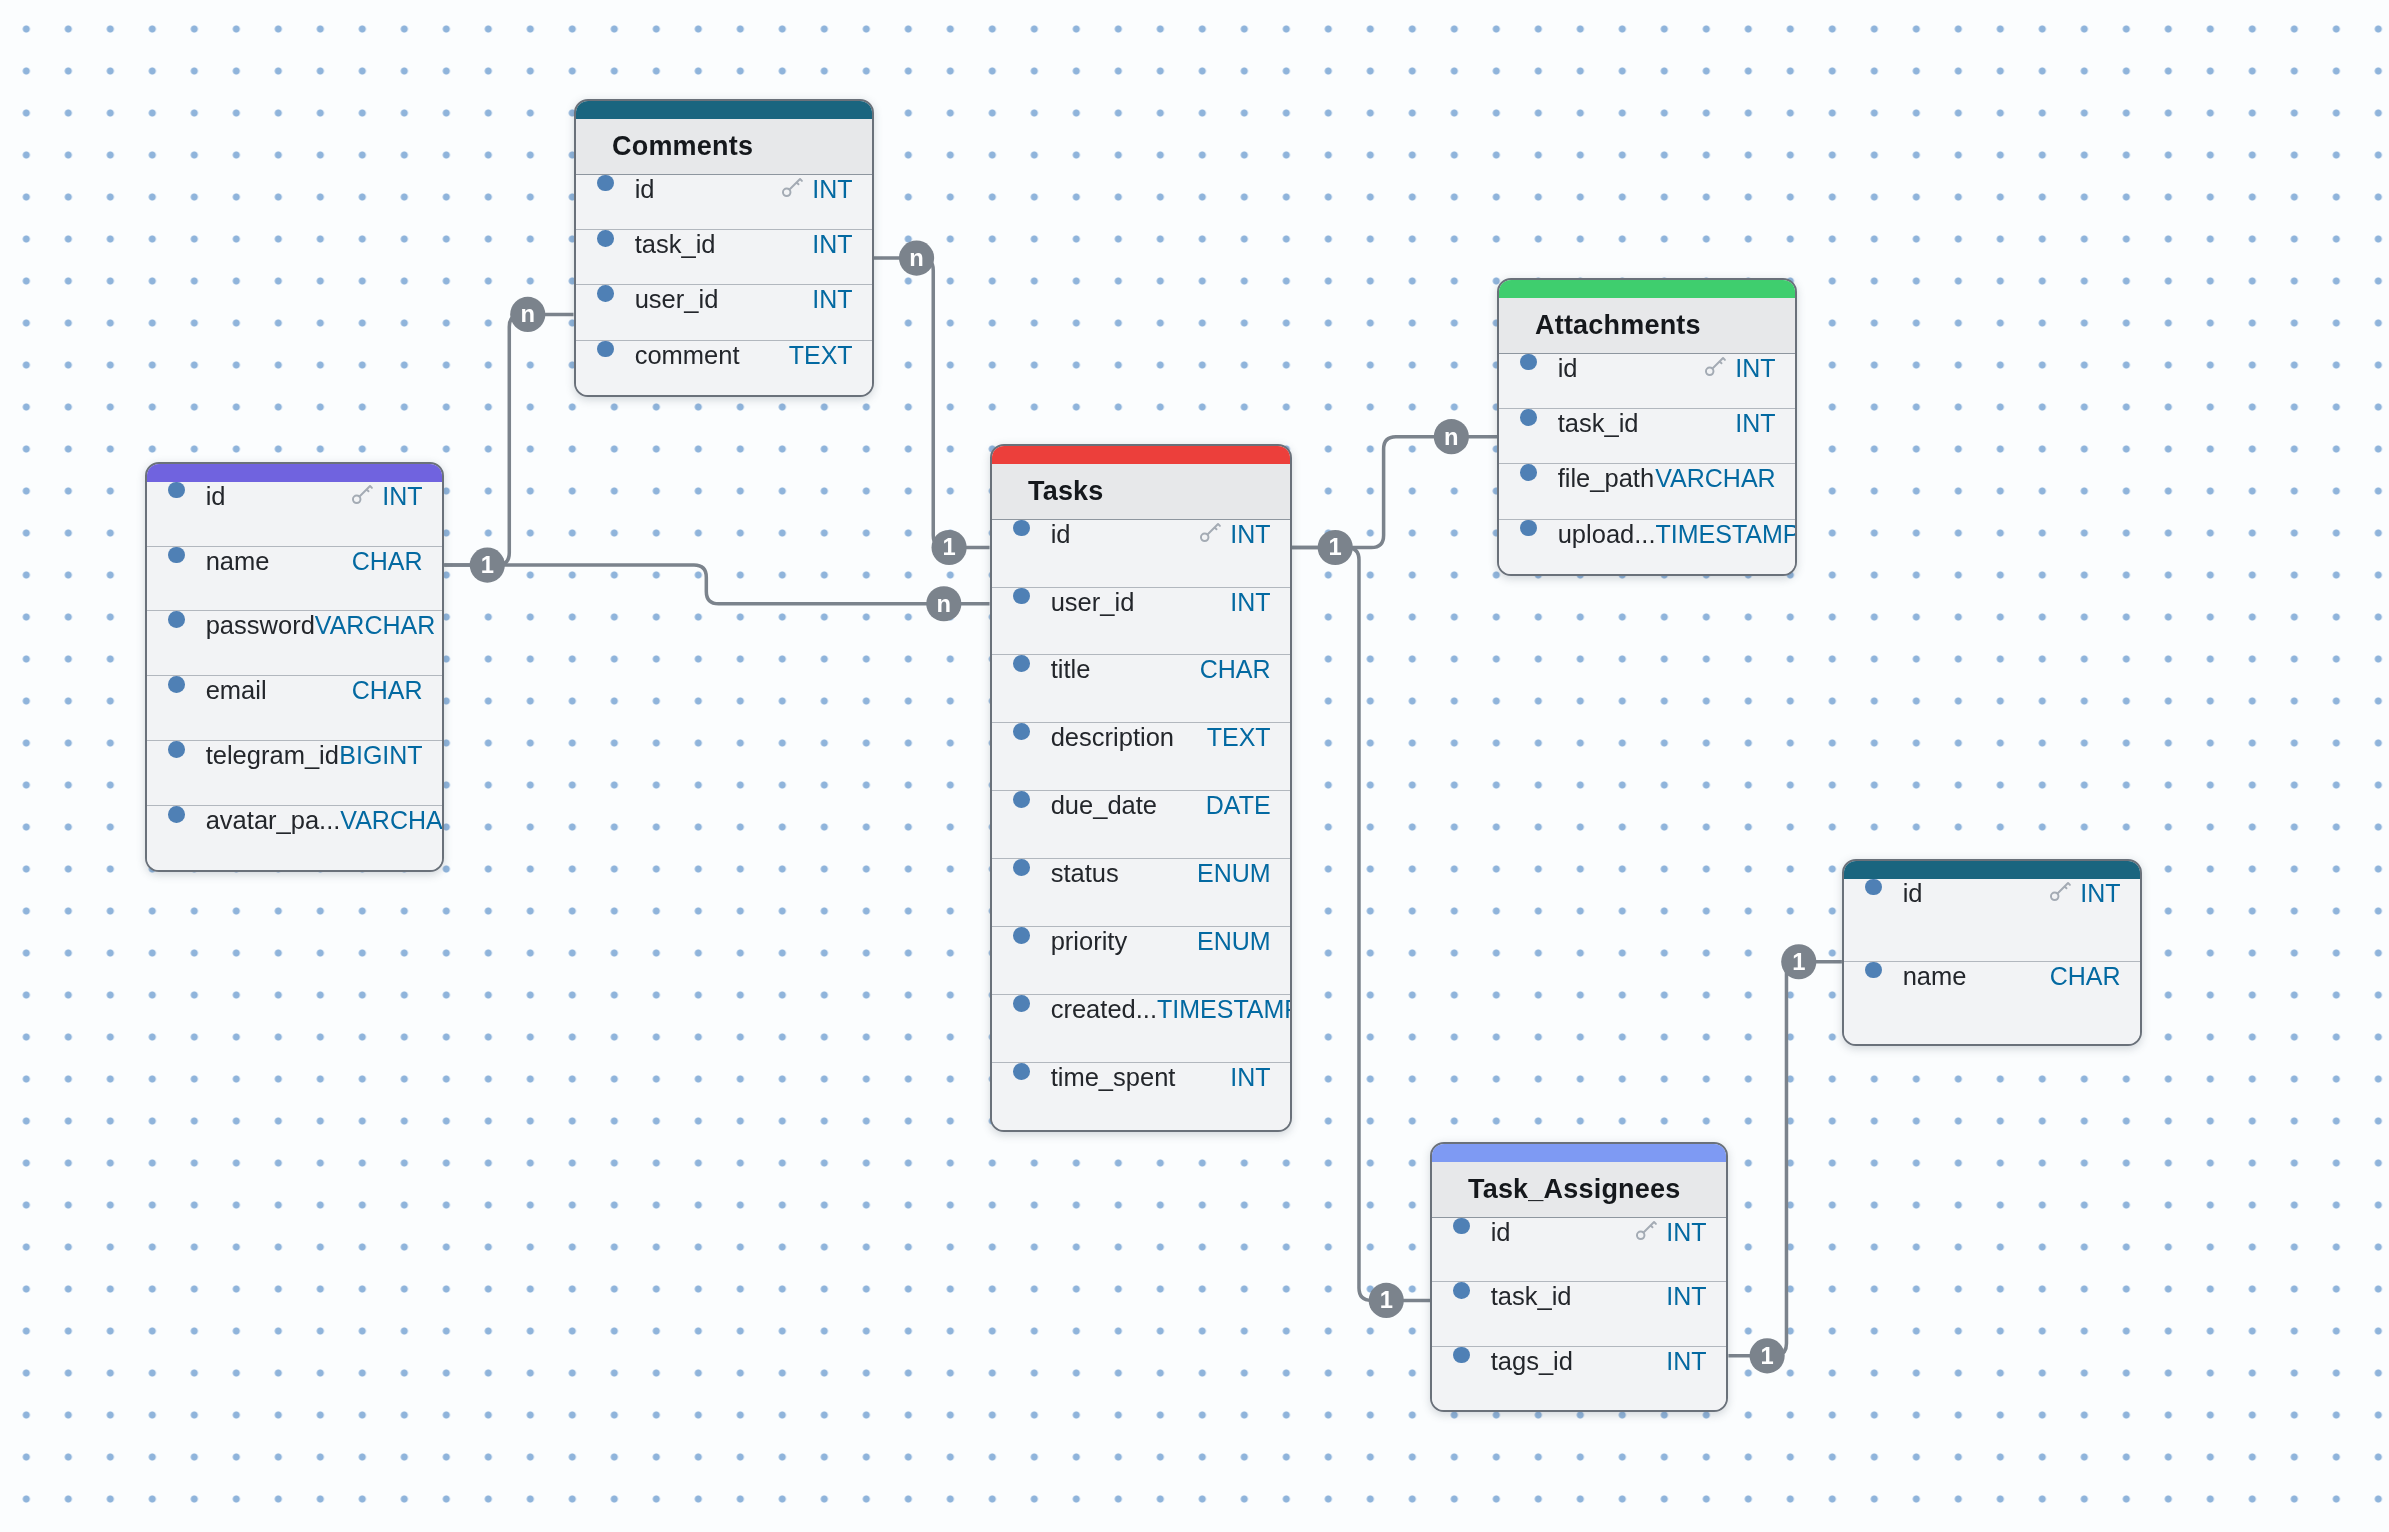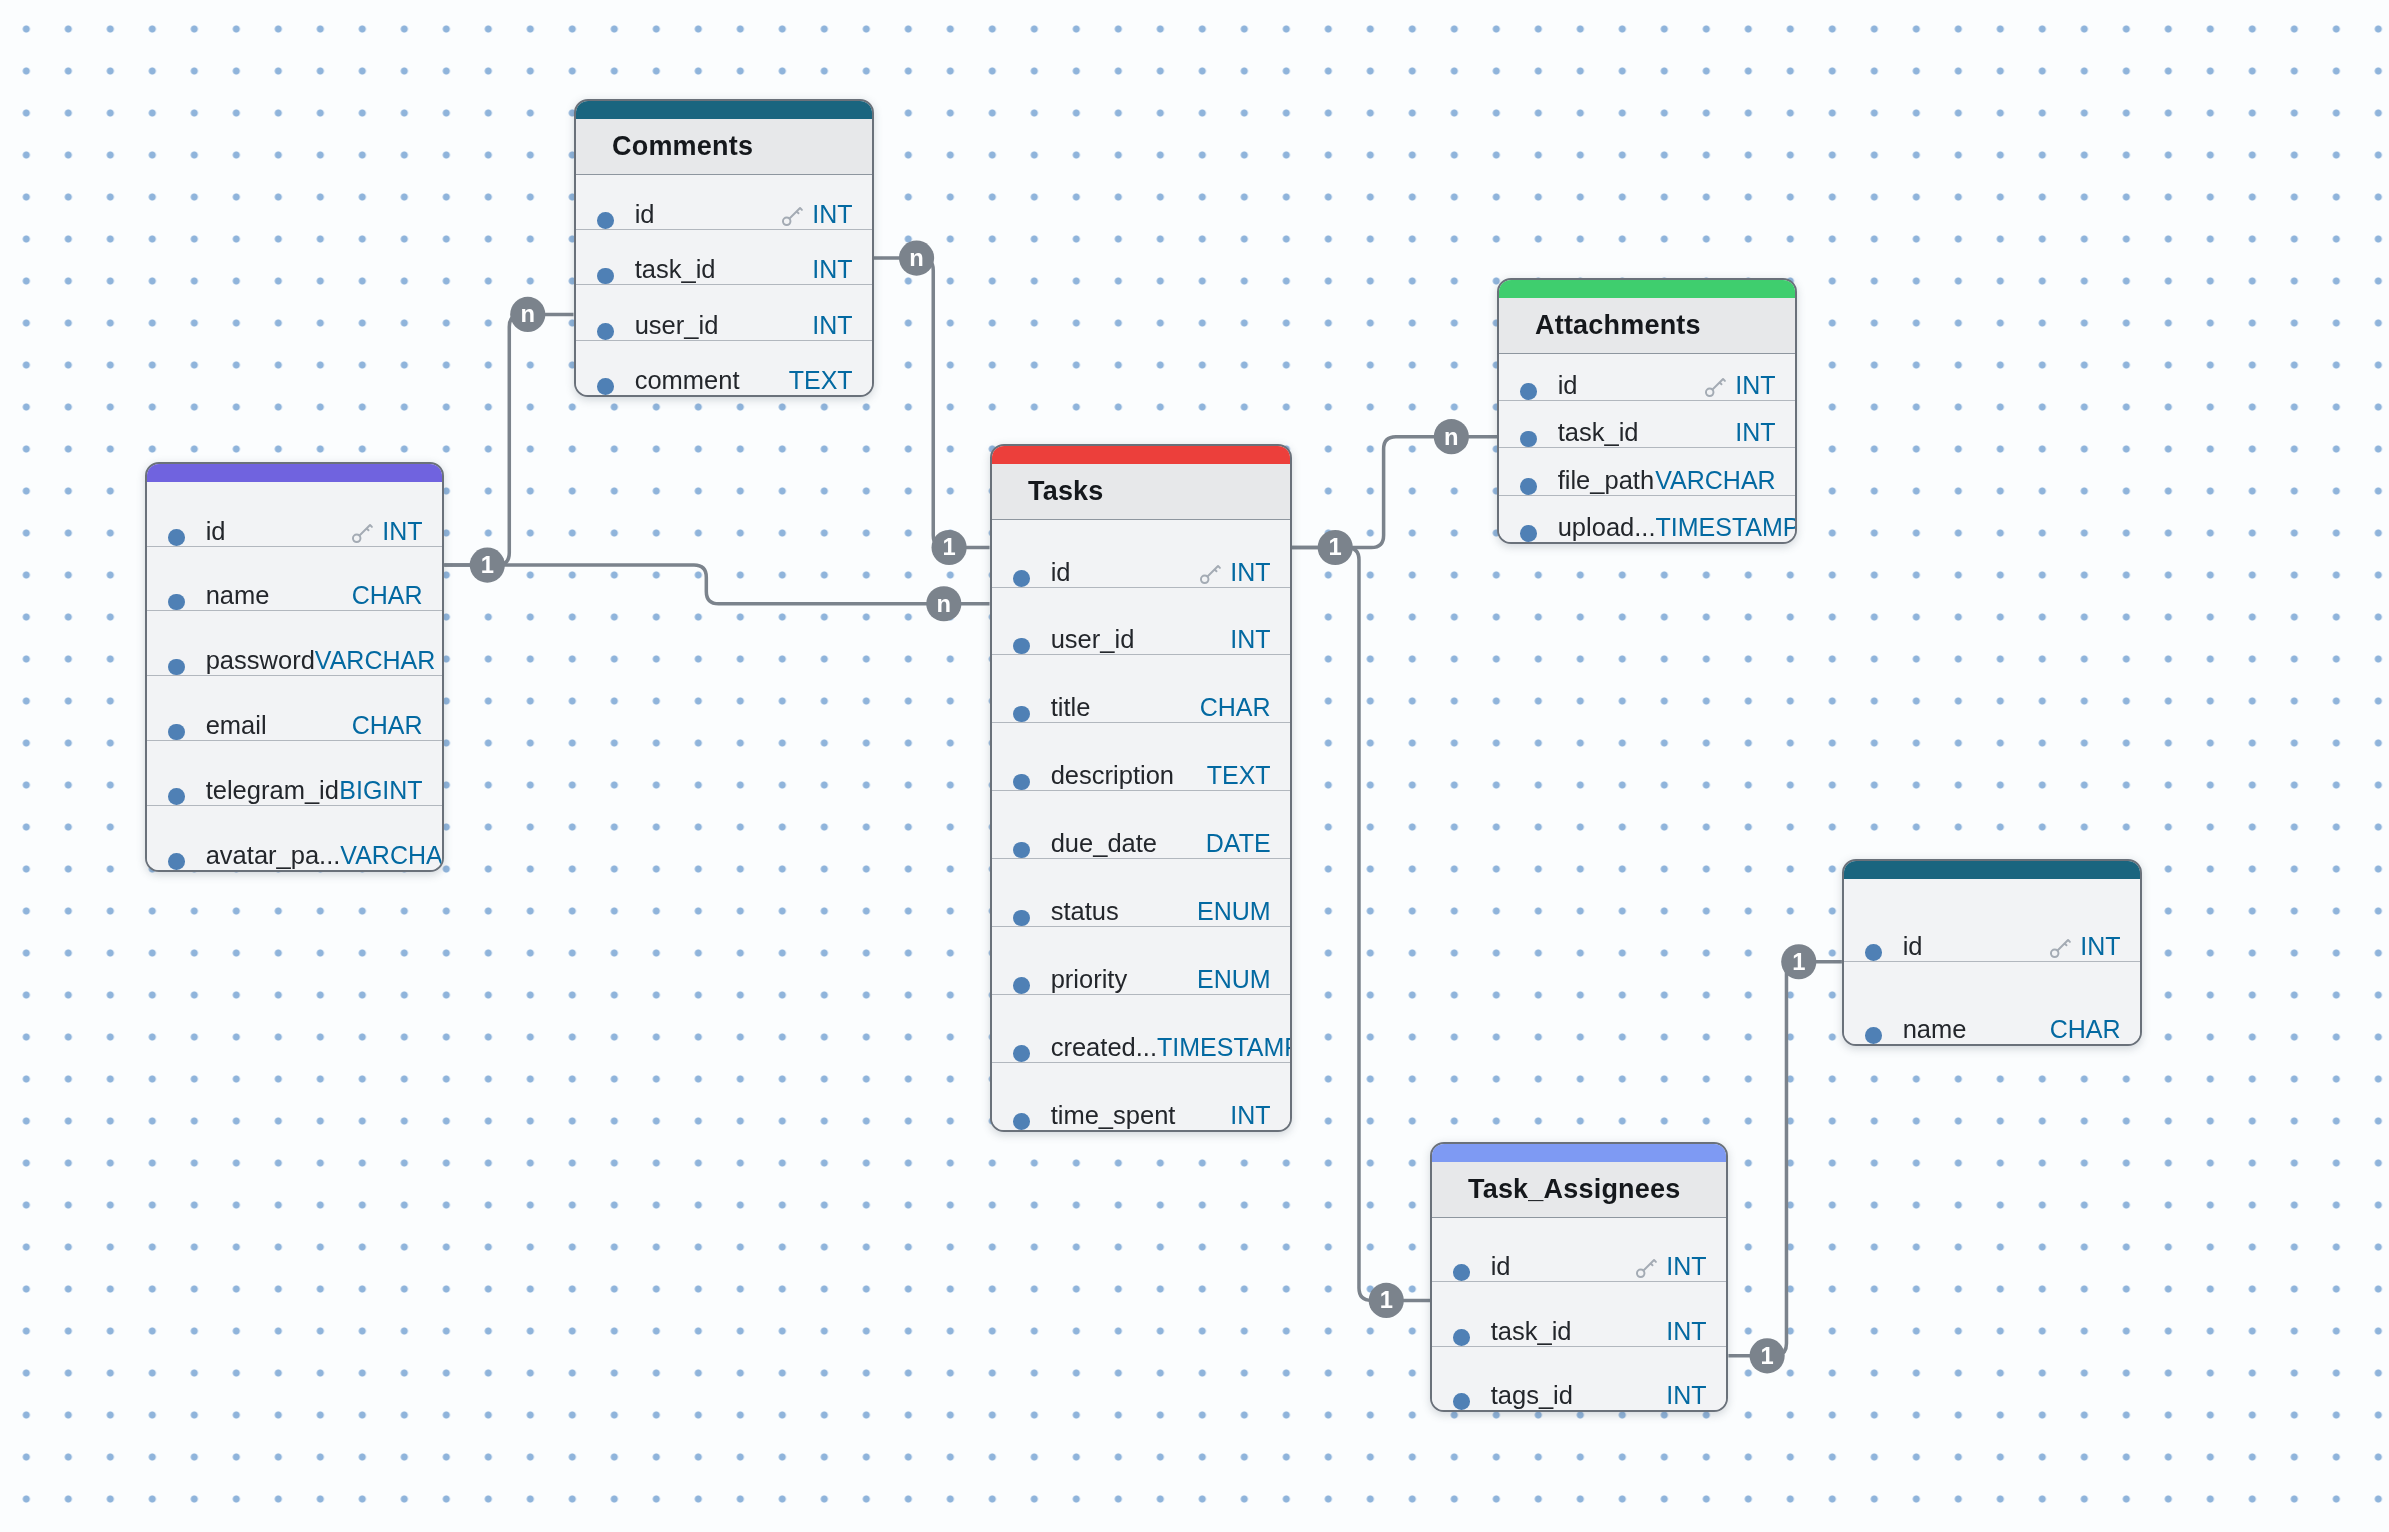--- a/index.html
+++ b/index.html
@@ -26,21 +26,21 @@
     box-shadow:0 2.6px 8.8px rgba(70,80,95,.22);
   }
   .strip{flex:none;height:17.6px;}
   .ttl{
     flex:none;height:55px;display:flex;align-items:center;
     padding-left:36px;background:#e7e8ea;border-bottom:1.8px solid #8e969f;
     font-size:27px;font-weight:700;color:#15181c;letter-spacing:0.2px;
   }
   .fields{flex:1;display:flex;flex-direction:column;}
   .row{
-    flex:1;display:flex;align-items:flex-end;
+    flex:1;display:flex;align-items:flex-start;
     padding:0 19.4px 0 21px;background:#f2f3f5;
   }
   .row + .row{border-top:1.8px solid #b2b7be;}
   .fdot{
     flex:none;width:16.7px;height:16.7px;border-radius:50%;
     background:#4f80b5;margin-right:21px;
   }
   .fname{font-size:25.5px;font-weight:500;color:#23262b;white-space:nowrap;}
   .sp{flex:1;}
   .keyicon{flex:none;margin-right:8px;}
@@ -250,21 +250,21 @@
       </div>
       <div class="row">
         <span class="fdot"></span>
         <span class="fname">time_spent</span>
           <span class="sp"></span>
         <span class="ftype">INT</span>
       </div>
     </div>
   </div>
 
-  <div class="table" style="left:1497px;top:278px;width:300px;height:266px">
+  <div class="table" style="left:1497px;top:278px;width:300px;height:298px">
     <div class="strip" style="background: rgb(63, 206, 110);"></div>
     <div class="ttl">
         <span>Attachments</span>
       </div>
     <div class="fields">
       <div class="row">
         <span class="fdot"></span>
         <span class="fname">id</span>
           <span class="sp"></span>
         <svg class="keyicon" width="25" height="25" viewBox="0 0 24 24" fill="none" stroke="#a4abb4" stroke-width="1.9" stroke-linecap="round">

